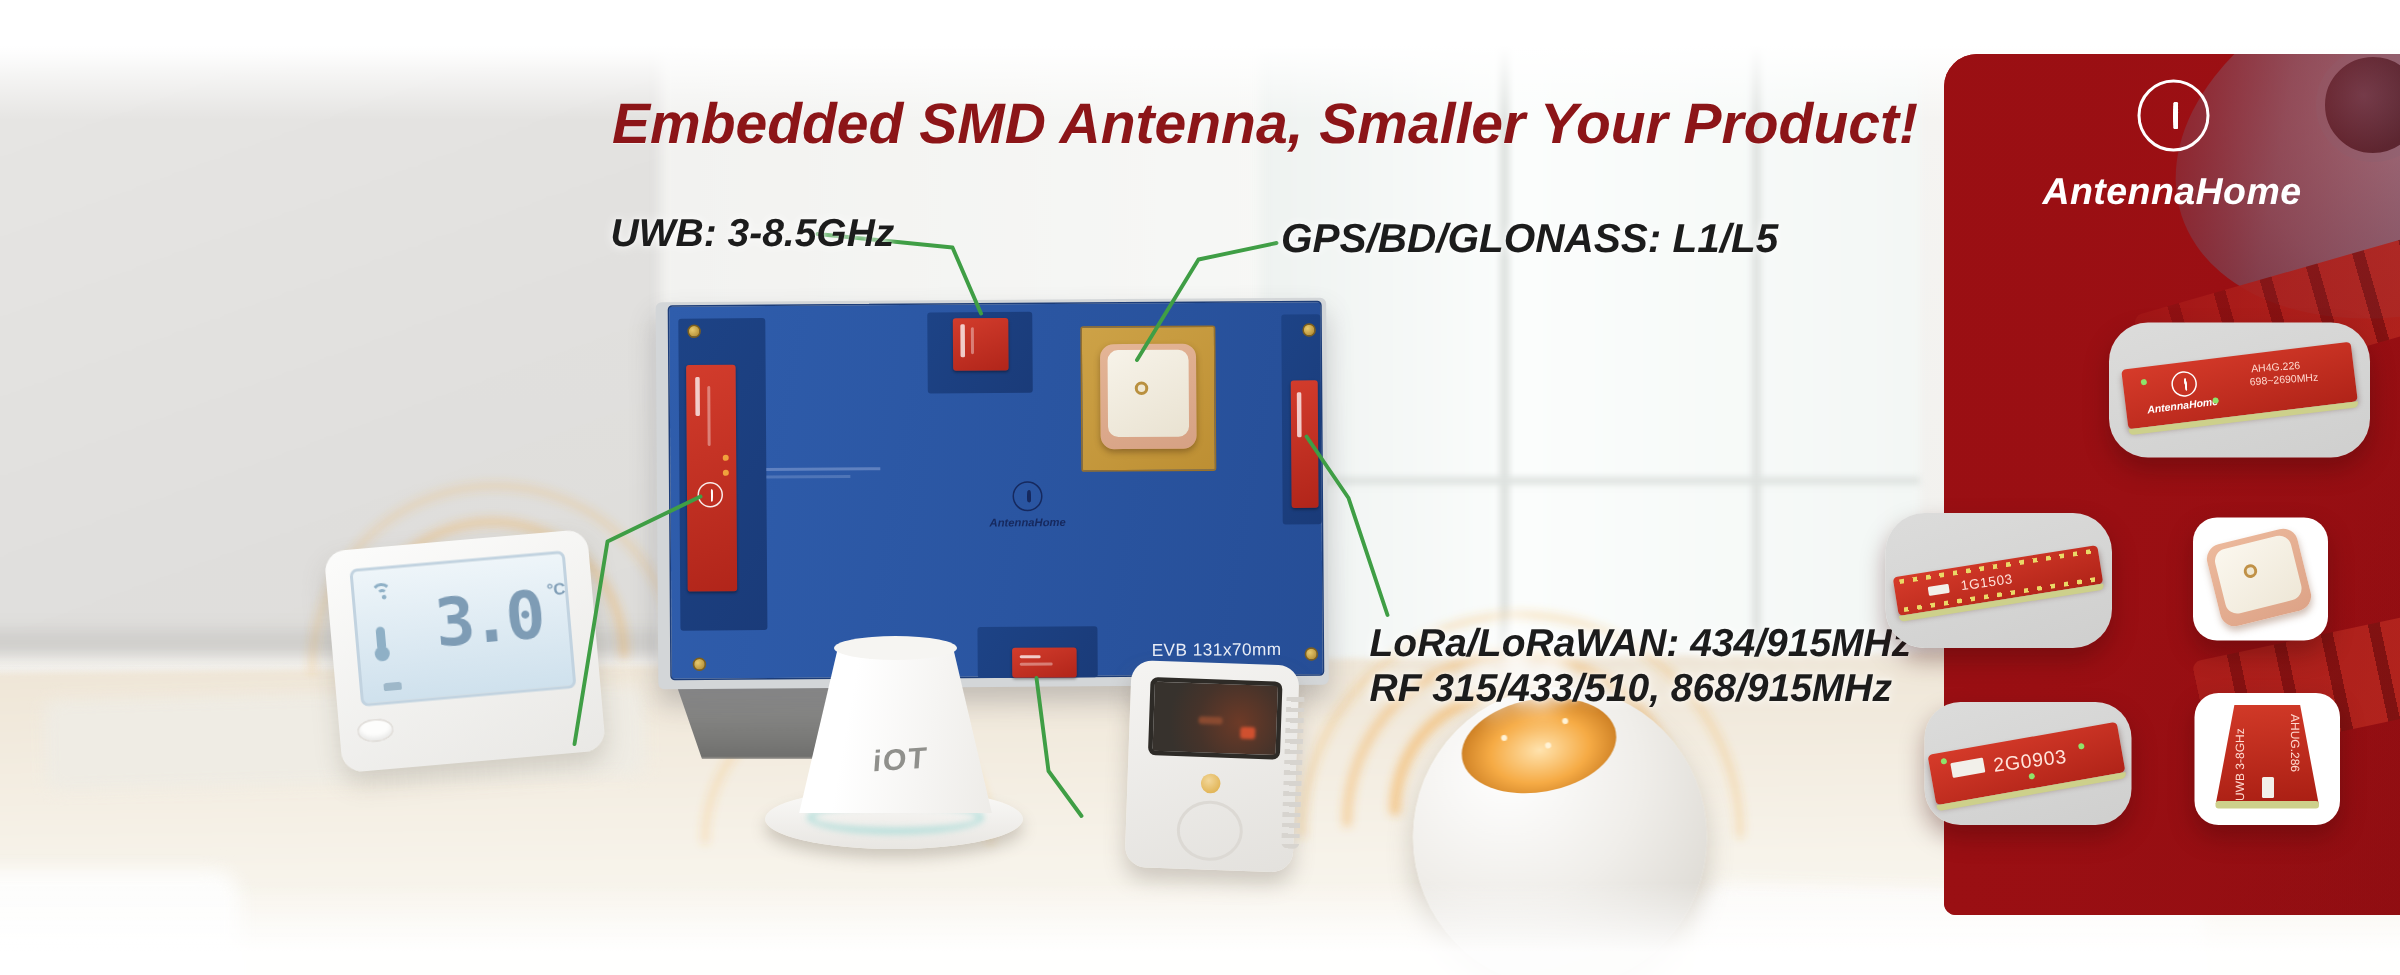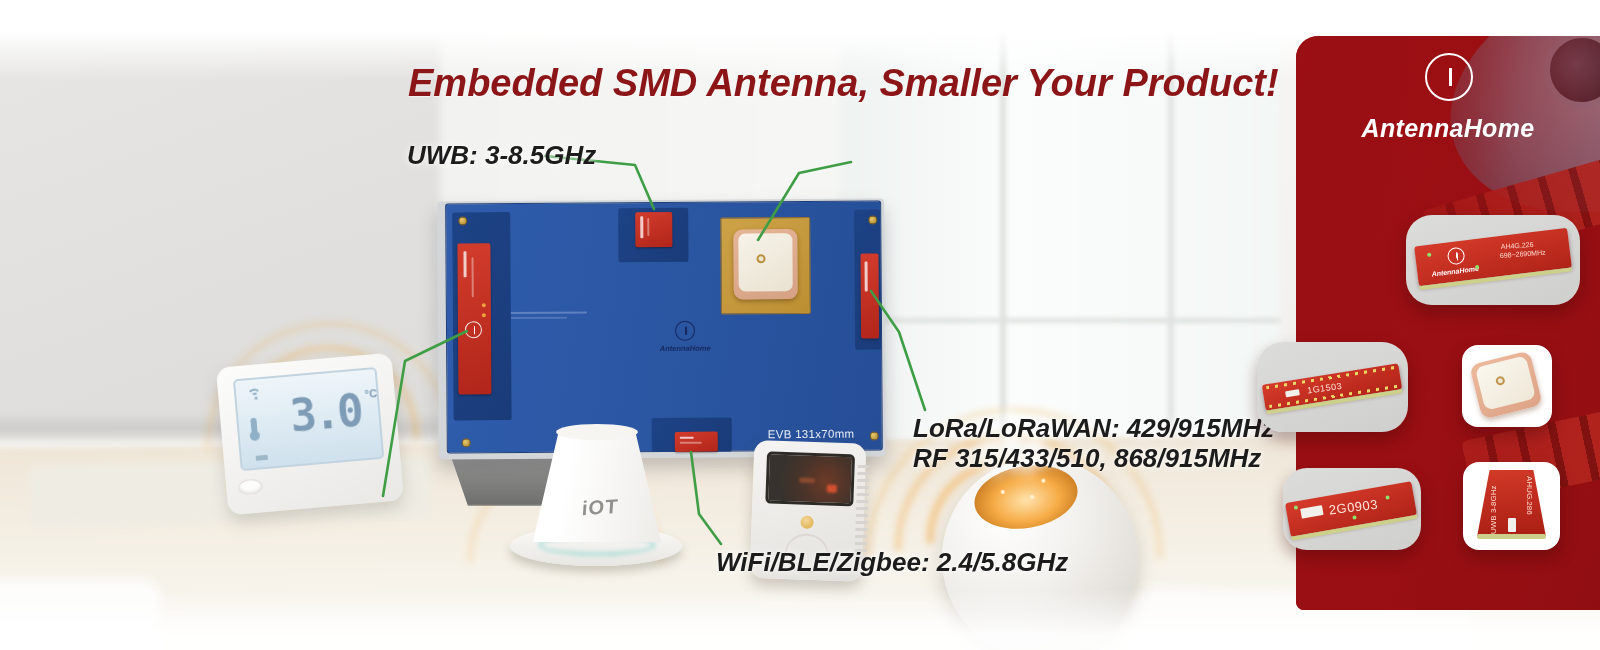--- a/index.html
+++ b/index.html
@@ -327,23 +327,23 @@
       <polyline points="545,156 635,165 654,209"></polyline>
       <polyline points="851,162 799,173 758,240"></polyline>
       <polyline points="871,291 899,332 925,410"></polyline>
       <polyline points="467,331 405,361 383,496"></polyline>
       <polyline points="691,452 699,514 721,544"></polyline>
     </g>
   </svg>
 
   <div class="headline">Embedded SMD Antenna, Smaller Your Product!</div>
   <div class="callout" style="left:396px;top:140px;margin-left:11px;">UWB: 3-8.5GHz</div>
-  <div class="callout" style="left:913px;top:413px;">LoRa/LoRaWAN: 429/915MHz</div>
+  <div class="callout" style="left:854px;top:144px;font-size:27px;">GPS/BD/GLONASS: L1/L5</div>
+  <div class="callout" style="left:913px;top:413px;">LoRa/LoRaWAN: 434/915MHz</div>
   <div class="callout" style="left:913px;top:443px;">RF 315/433/510, 868/915MHz</div>
-  <div class="callout" style="left:716px;top:547px;">WiFi/BLE/Zigbee: 2.4/5.8GHz</div>
 
   <div class="panel">
     <div class="reel-disc"></div>
     <div class="reel-hub"></div>
     <div class="tape tape1"></div>
     <div class="tape tape2"></div>
     <div class="panel-tint"></div>
     <div class="panel-logo">
         <span class="sig">
           <i></i>

